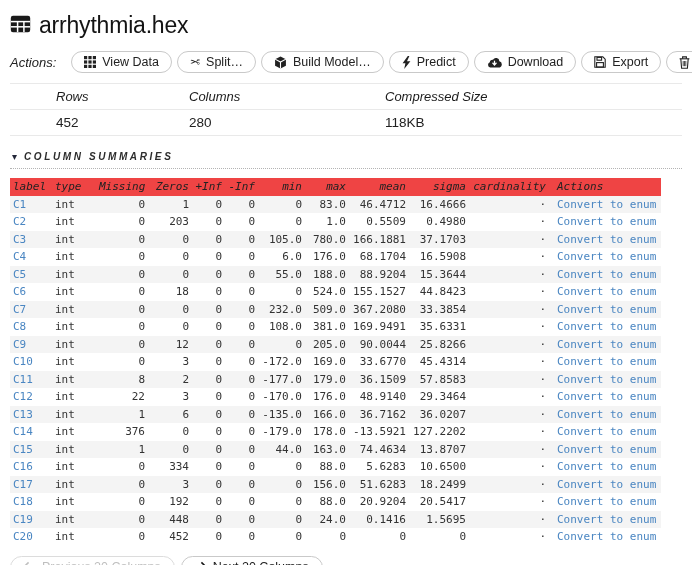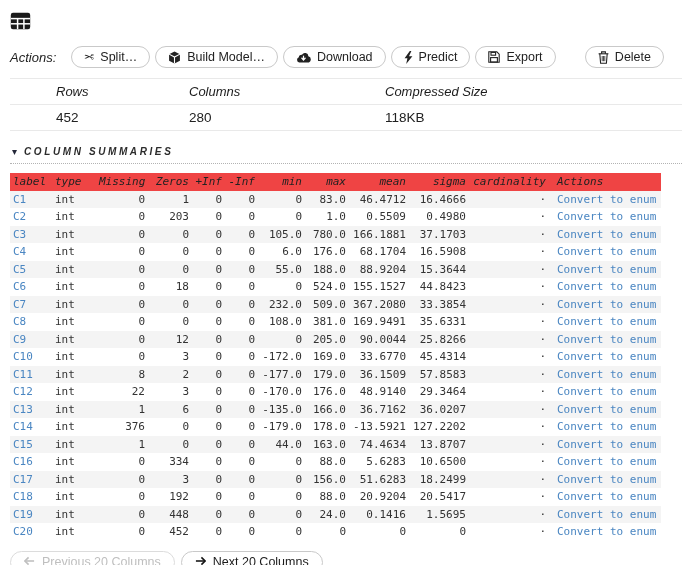--- a/index.html
+++ b/index.html
@@ -83,61 +83,78 @@
       <svg width="21" height="18" viewBox="0 0 21 18">
         <rect x="0.8" y="0.8" width="19.4" height="16.4" rx="2.2" fill="#1a1a1a"></rect>
         <g stroke="#ffffff" stroke-width="1.5">
           <line x1="1" y1="6.6" x2="20" y2="6.6"></line>
           <line x1="1" y1="11.8" x2="20" y2="11.8"></line>
           <line x1="7.6" y1="6.6" x2="7.6" y2="17"></line>
           <line x1="13.9" y1="6.6" x2="13.9" y2="17"></line>
         </g>
       </svg>
     </span>
+    <h1>arrhythmia.hex</h1>
   </div>
 
   <div class="actions-row">
     <span class="actions-label">Actions:</span>
 
+    <button class="btn">
+      <span>
+        <svg width="12" height="12" viewBox="0 0 12 12" fill="#222">
+          <rect x="0" y="0" width="3.2" height="3.2"></rect>
+            <rect x="4.4" y="0" width="3.2" height="3.2"></rect>
+            <rect x="8.8" y="0" width="3.2" height="3.2"></rect>
+          <rect x="0" y="4.4" width="3.2" height="3.2"></rect>
+            <rect x="4.4" y="4.4" width="3.2" height="3.2"></rect>
+            <rect x="8.8" y="4.4" width="3.2" height="3.2"></rect>
+          <rect x="0" y="8.8" width="3.2" height="3.2"></rect>
+            <rect x="4.4" y="8.8" width="3.2" height="3.2"></rect>
+            <rect x="8.8" y="8.8" width="3.2" height="3.2"></rect>
+        </svg>
+      </span>
+      <span>View Data</span>
+    </button>
 
     <button class="btn">
       <span class="glyph-icon flip-h">✂</span>
       <span>Split…</span>
     </button>
 
     <button class="btn">
       <span>
         <svg width="13" height="13" viewBox="0 0 12 12">
           <path d="M6 0.4 L11 2.9 V9 L6 11.6 L1 9 V2.9 Z" fill="#222"></path>
           <path d="M1 2.9 L6 5.6 L11 2.9 M6 5.6 V11.6" stroke="#fff" stroke-width="1" fill="none"></path>
         </svg>
       </span>
       <span>Build Model…</span>
+    </button>
+
+    <button class="btn">
+      <span>
+        <svg width="9" height="13" viewBox="0 0 9 13">
+          <path d="M5.8 0 L0.6 7.2 H3.4 L2.2 13 L8.4 5.2 H5.0 L7.4 0 Z" fill="#222"></path>
+        </svg>
+      </span>
+      <span>Predict</span>
     </button>
 
     <button class="btn">
       <span>
         <svg width="15" height="12" viewBox="0 0 16 12">
           <path d="M13.2 5.2 A3.6 3.6 0 0 0 6.4 3.6 A2.8 2.8 0 0 0 3 6.2 A3 3 0 0 0 3.4 11.9 H12.4 A3.4 3.4 0 0 0 13.2 5.2 Z" fill="#222"></path>
           <g stroke="#fff" stroke-width="1.3" fill="none">
             <line x1="8" y1="4.6" x2="8" y2="8.4"></line>
             <path d="M5.9 6.8 L8 9.2 L10.1 6.8"></path>
           </g>
         </svg>
       </span>
       <span>Download</span>
-    </button>
-
-    <button class="btn">
-      <span>
-        <svg width="9" height="13" viewBox="0 0 9 13">
-          <path d="M5.8 0 L0.6 7.2 H3.4 L2.2 13 L8.4 5.2 H5.0 L7.4 0 Z" fill="#222"></path>
-        </svg>
-      </span>
-      <span>Predict</span>
     </button>
 
     <button class="btn">
       <span>
         <svg width="12" height="12" viewBox="0 0 12 12" fill="none" stroke="#222" stroke-width="1.1">
           <path d="M0.8 0.8 H8.8 L11.2 3.2 V11.2 H0.8 Z"></path>
           <rect x="3" y="1.4" width="4.6" height="2.8"></rect>
           <rect x="2.6" y="6.6" width="6.8" height="4.4"></rect>
         </svg>
       </span>

